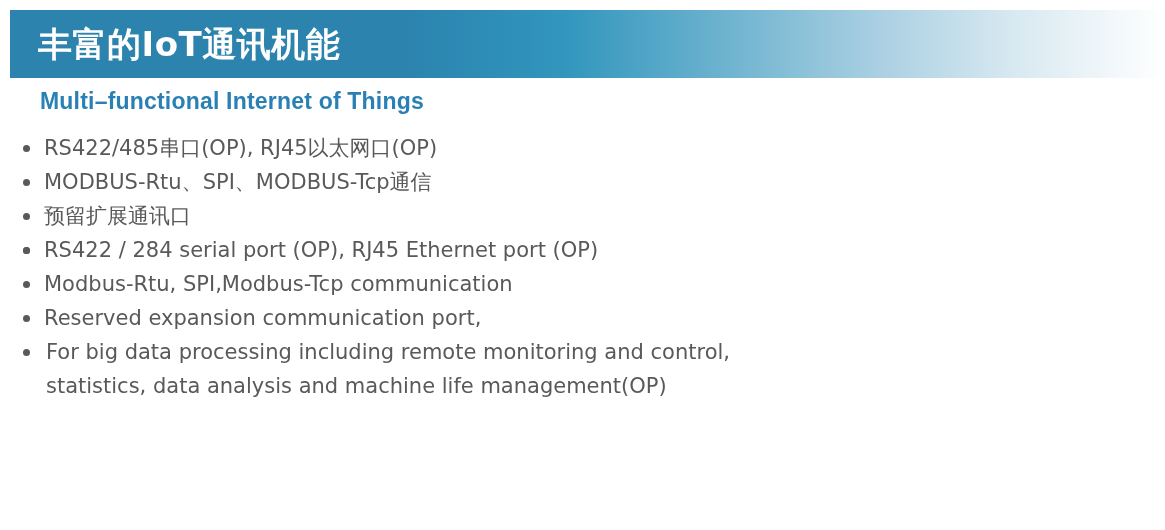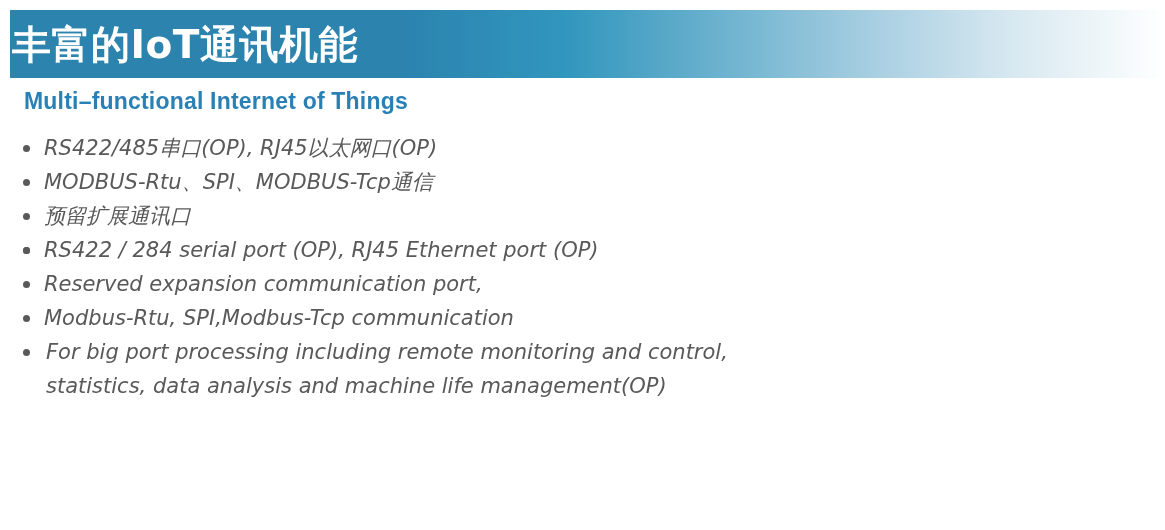--- a/index.html
+++ b/index.html
@@ -34,50 +34,49 @@
         #3196bd 48%,
         #6eb3cf 62%,
         #a9cfe2 75%,
         #d8e9f1 87%,
         #ffffff 100%);
     display: flex;
     align-items: center;
   }
   .header-title {
     color: #ffffff;
-    font-size: 39px;
+    font-size: 34px;
     font-weight: bold;
     letter-spacing: 0.5px;
-    padding-left: 2px;
+    padding-left: 28px;
     line-height: 1;
     white-space: nowrap;
   }
 
   
   .subtitle {
     position: absolute;
-    left: 24px;
+    left: 40px;
     top: 88px;
     color: #2980b4;
     font-size: 23px;
     font-weight: bold;
     letter-spacing: 0.2px;
     white-space: nowrap;
   }
 
   
   .bullet-list {
     position: absolute;
     left: 18px;
     top: 131px;
     width: 1120px;
     list-style: none;
     margin: 0;
     padding: 0;
-    font-style: italic;
   }
   .bullet-item {
     position: relative;
     padding-left: 26px;
     color: #595959;
     font-size: 21px;
     line-height: 34px;
     white-space: nowrap;
   }
   .bullet-dot {
@@ -127,26 +126,26 @@
       </li>
       <li class="bullet-item">
         <span class="bullet-dot"></span>
       </li>
       <li class="bullet-item">
         <span class="bullet-dot"></span>
         <span class="bullet-line cn-line">RS422 / 284 serial port (OP), RJ45 Ethernet port (OP)</span>
       </li>
       <li class="bullet-item">
         <span class="bullet-dot"></span>
+        <span class="bullet-line cn-line">Modbus-Rtu, SPI,Modbus-Tcp communication</span>
+      </li>
+      <li class="bullet-item">
+        <span class="bullet-dot"></span>
         <span class="bullet-line cn-line">Reserved expansion communication port,</span>
       </li>
       <li class="bullet-item">
         <span class="bullet-dot"></span>
-        <span class="bullet-line cn-line">Modbus-Rtu, SPI,Modbus-Tcp communication</span>
-      </li>
-      <li class="bullet-item">
-        <span class="bullet-dot"></span>
-        <span class="bullet-cont cn-line">For big port processing including remote monitoring and control,</span>
+        <span class="bullet-cont cn-line">For big data processing including remote monitoring and control,</span>
         <span class="bullet-cont cn-line">statistics, data analysis and machine life management(OP)</span>
       </li>
     </ul>
 
 </div>
 
 </body></html>

